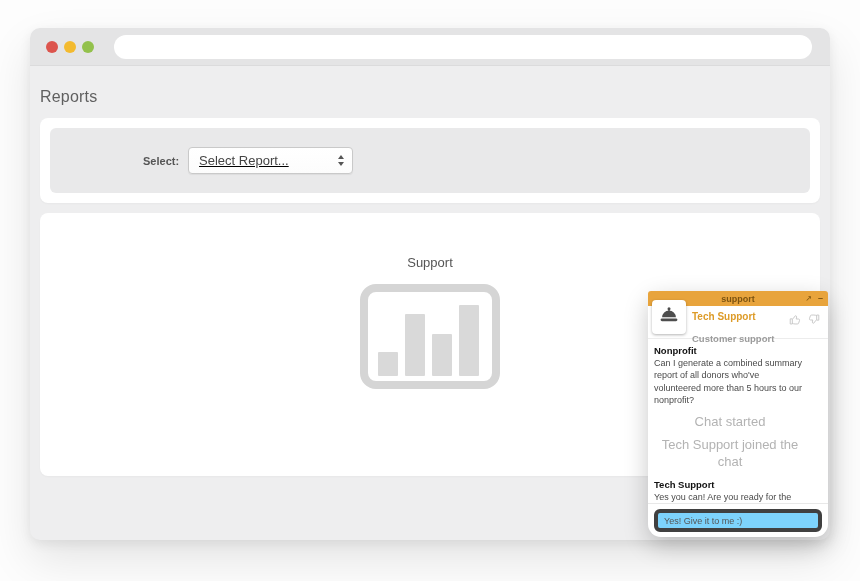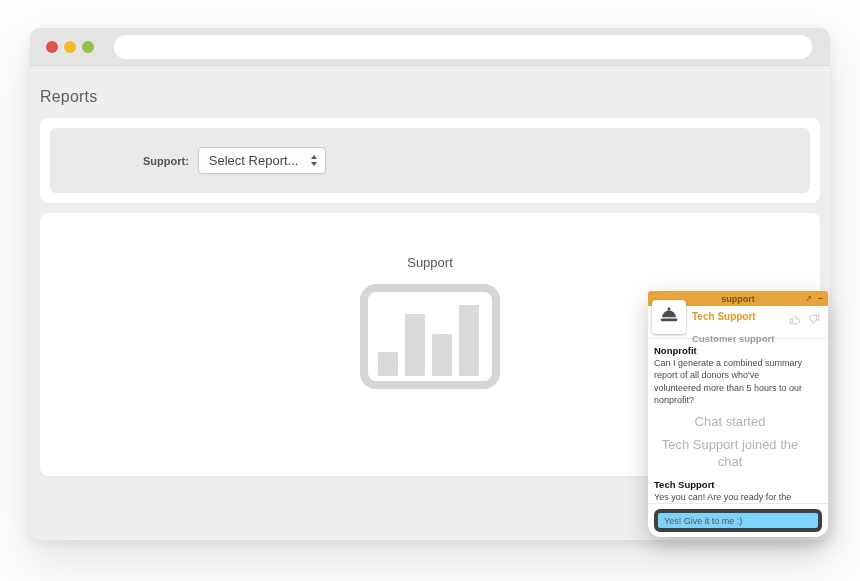--- a/index.html
+++ b/index.html
@@ -33,24 +33,24 @@
   }
 
   .panel { background: #ffffff; border-radius: 8px; box-shadow: 0 1px 2px rgba(0,0,0,0.03); }
   .panel-form { height: 85px; padding: 10px; }
   .form-box {
     height: 65px; background: #e9e9ea; border-radius: 6px;
     display: flex; align-items: center; padding-left: 93px;
   }
   .form-label { font-size: 11px; font-weight: bold; color: #555; margin-right: 9px; }
   .select {
-    width: 128px; height: 27px; background: linear-gradient(#ffffff, #fcfcfc);
+    width: 165px; height: 27px; background: linear-gradient(#ffffff, #fcfcfc);
     border: 1px solid #c9c9c9; border-radius: 4px;
     box-shadow: 0 1px 1px rgba(0,0,0,0.06);
-    display: flex; align-items: center; padding: 0 8px 0 10px; cursor: pointer;
+    display: flex; align-items: center; padding: 0 8px 0 10px; cursor: pointer; text-decoration: underline;
   }
   .select-value { flex: 1; font-size: 13px; color: #444; }
   .select-arrows { display: flex; flex-direction: column; gap: 3px; align-items: center; }
   .tri-up    { width: 0; height: 0; border-left: 3.5px solid transparent; border-right: 3.5px solid transparent; border-bottom: 4.5px solid #555; }
   .tri-down  { width: 0; height: 0; border-left: 3.5px solid transparent; border-right: 3.5px solid transparent; border-top: 4.5px solid #555; }
 
   .panel-report { margin-top: 10px; height: 263px; padding-top: 42px; }
   .report-title { text-align: center; font-size: 13px; color: #555; }
   .chart-placeholder {
     width: 140px; height: 105px; margin: 14px auto 0 auto;
@@ -114,21 +114,21 @@
     <span class="dot yellow"></span>
     <span class="dot green"></span>
     <div class="addressbar"></div>
   </div>
 
   <div class="content">
     <h1 class="page-title">Reports</h1>
 
     <div class="panel panel-form">
       <div class="form-box">
-        <span class="form-label">Support:</span>
+        <span class="form-label">Select:</span>
         <div class="select">
           <span class="select-value">Select Report...</span>
           <span class="select-arrows">
             <i class="tri-up"></i>
               <i class="tri-down"></i>
           </span>
         </div>
       </div>
     </div>
 

